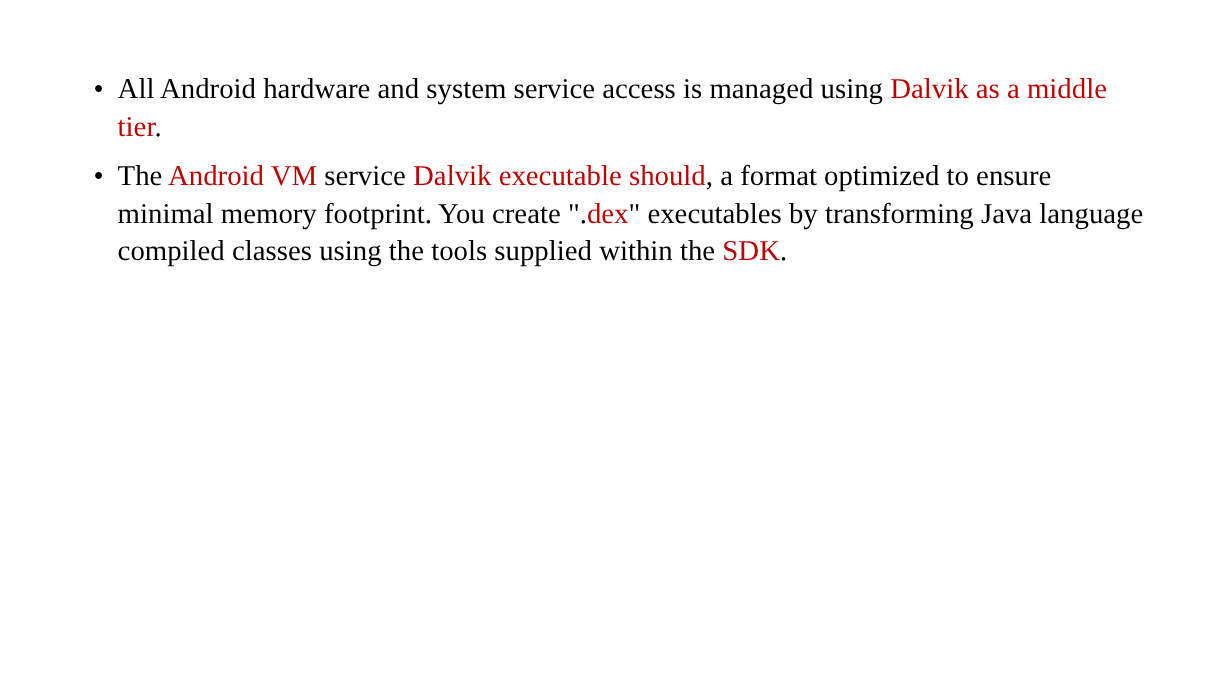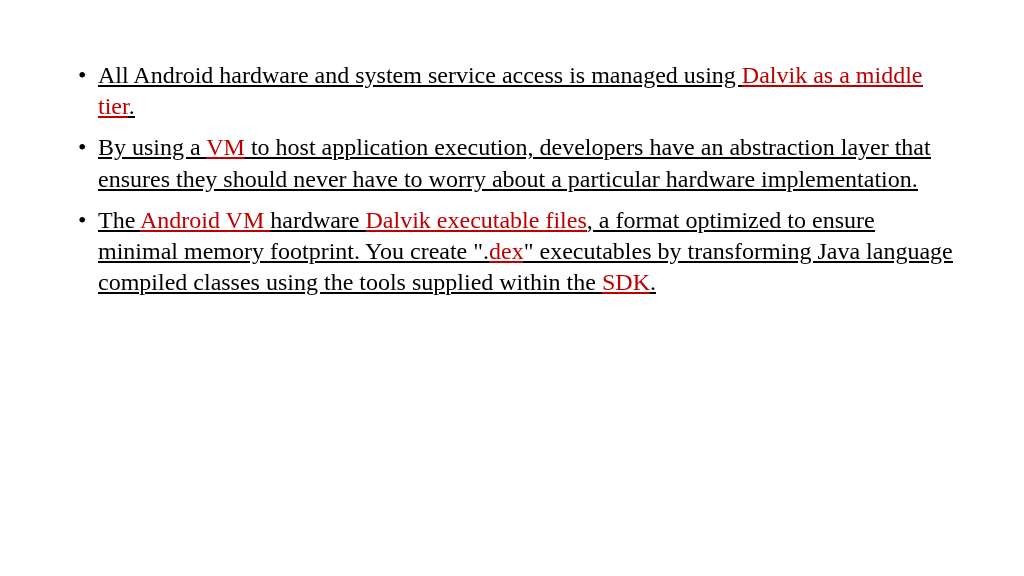--- a/index.html
+++ b/index.html
@@ -1,19 +1,18 @@
 <!DOCTYPE html>
 <html><head>
   <meta charset="utf-8">
   <style>
     * {
       margin: 0;
       padding: 0;
       box-sizing: border-box;
-      text-decoration: underline;
     }
     body {
       width: 1024px;
       height: 576px;
       background: #ffffff;
       font-family: "Times New Roman", Times, serif;
       font-size: 24px;
       color: #000000;
       padding: 60px 70px 0 70px;
       line-height: 1.3;
@@ -36,15 +35,14 @@
     }
     .red {
       color: #c00000;
     }
   </style>
 </head>
 <body>
 
 <ul id="bullet-list">
     <li><span>All Android hardware and system service access is managed using </span><span class="red">Dalvik as a middle tier</span><span>.</span></li>
-    <li><span>By using a </span><span class="red">VM</span><span> to host application execution, developers have an abstraction layer that ensures they should never have to worry about a particular hardware implementation.</span></li>
-    <li><span>The </span><span class="red">Android VM </span><span>hardware </span><span class="red">Dalvik executable files</span><span>, a format optimized to ensure minimal memory footprint. You create ".</span><span class="red">dex</span><span>" executables by transforming Java language compiled classes using the tools supplied within the </span><span class="red">SDK</span><span>.</span></li>
+    <li><span>The </span><span class="red">Android VM </span><span>service </span><span class="red">Dalvik executable should</span><span>, a format optimized to ensure minimal memory footprint. You create ".</span><span class="red">dex</span><span>" executables by transforming Java language compiled classes using the tools supplied within the </span><span class="red">SDK</span><span>.</span></li>
   </ul>
 
 </body></html>

